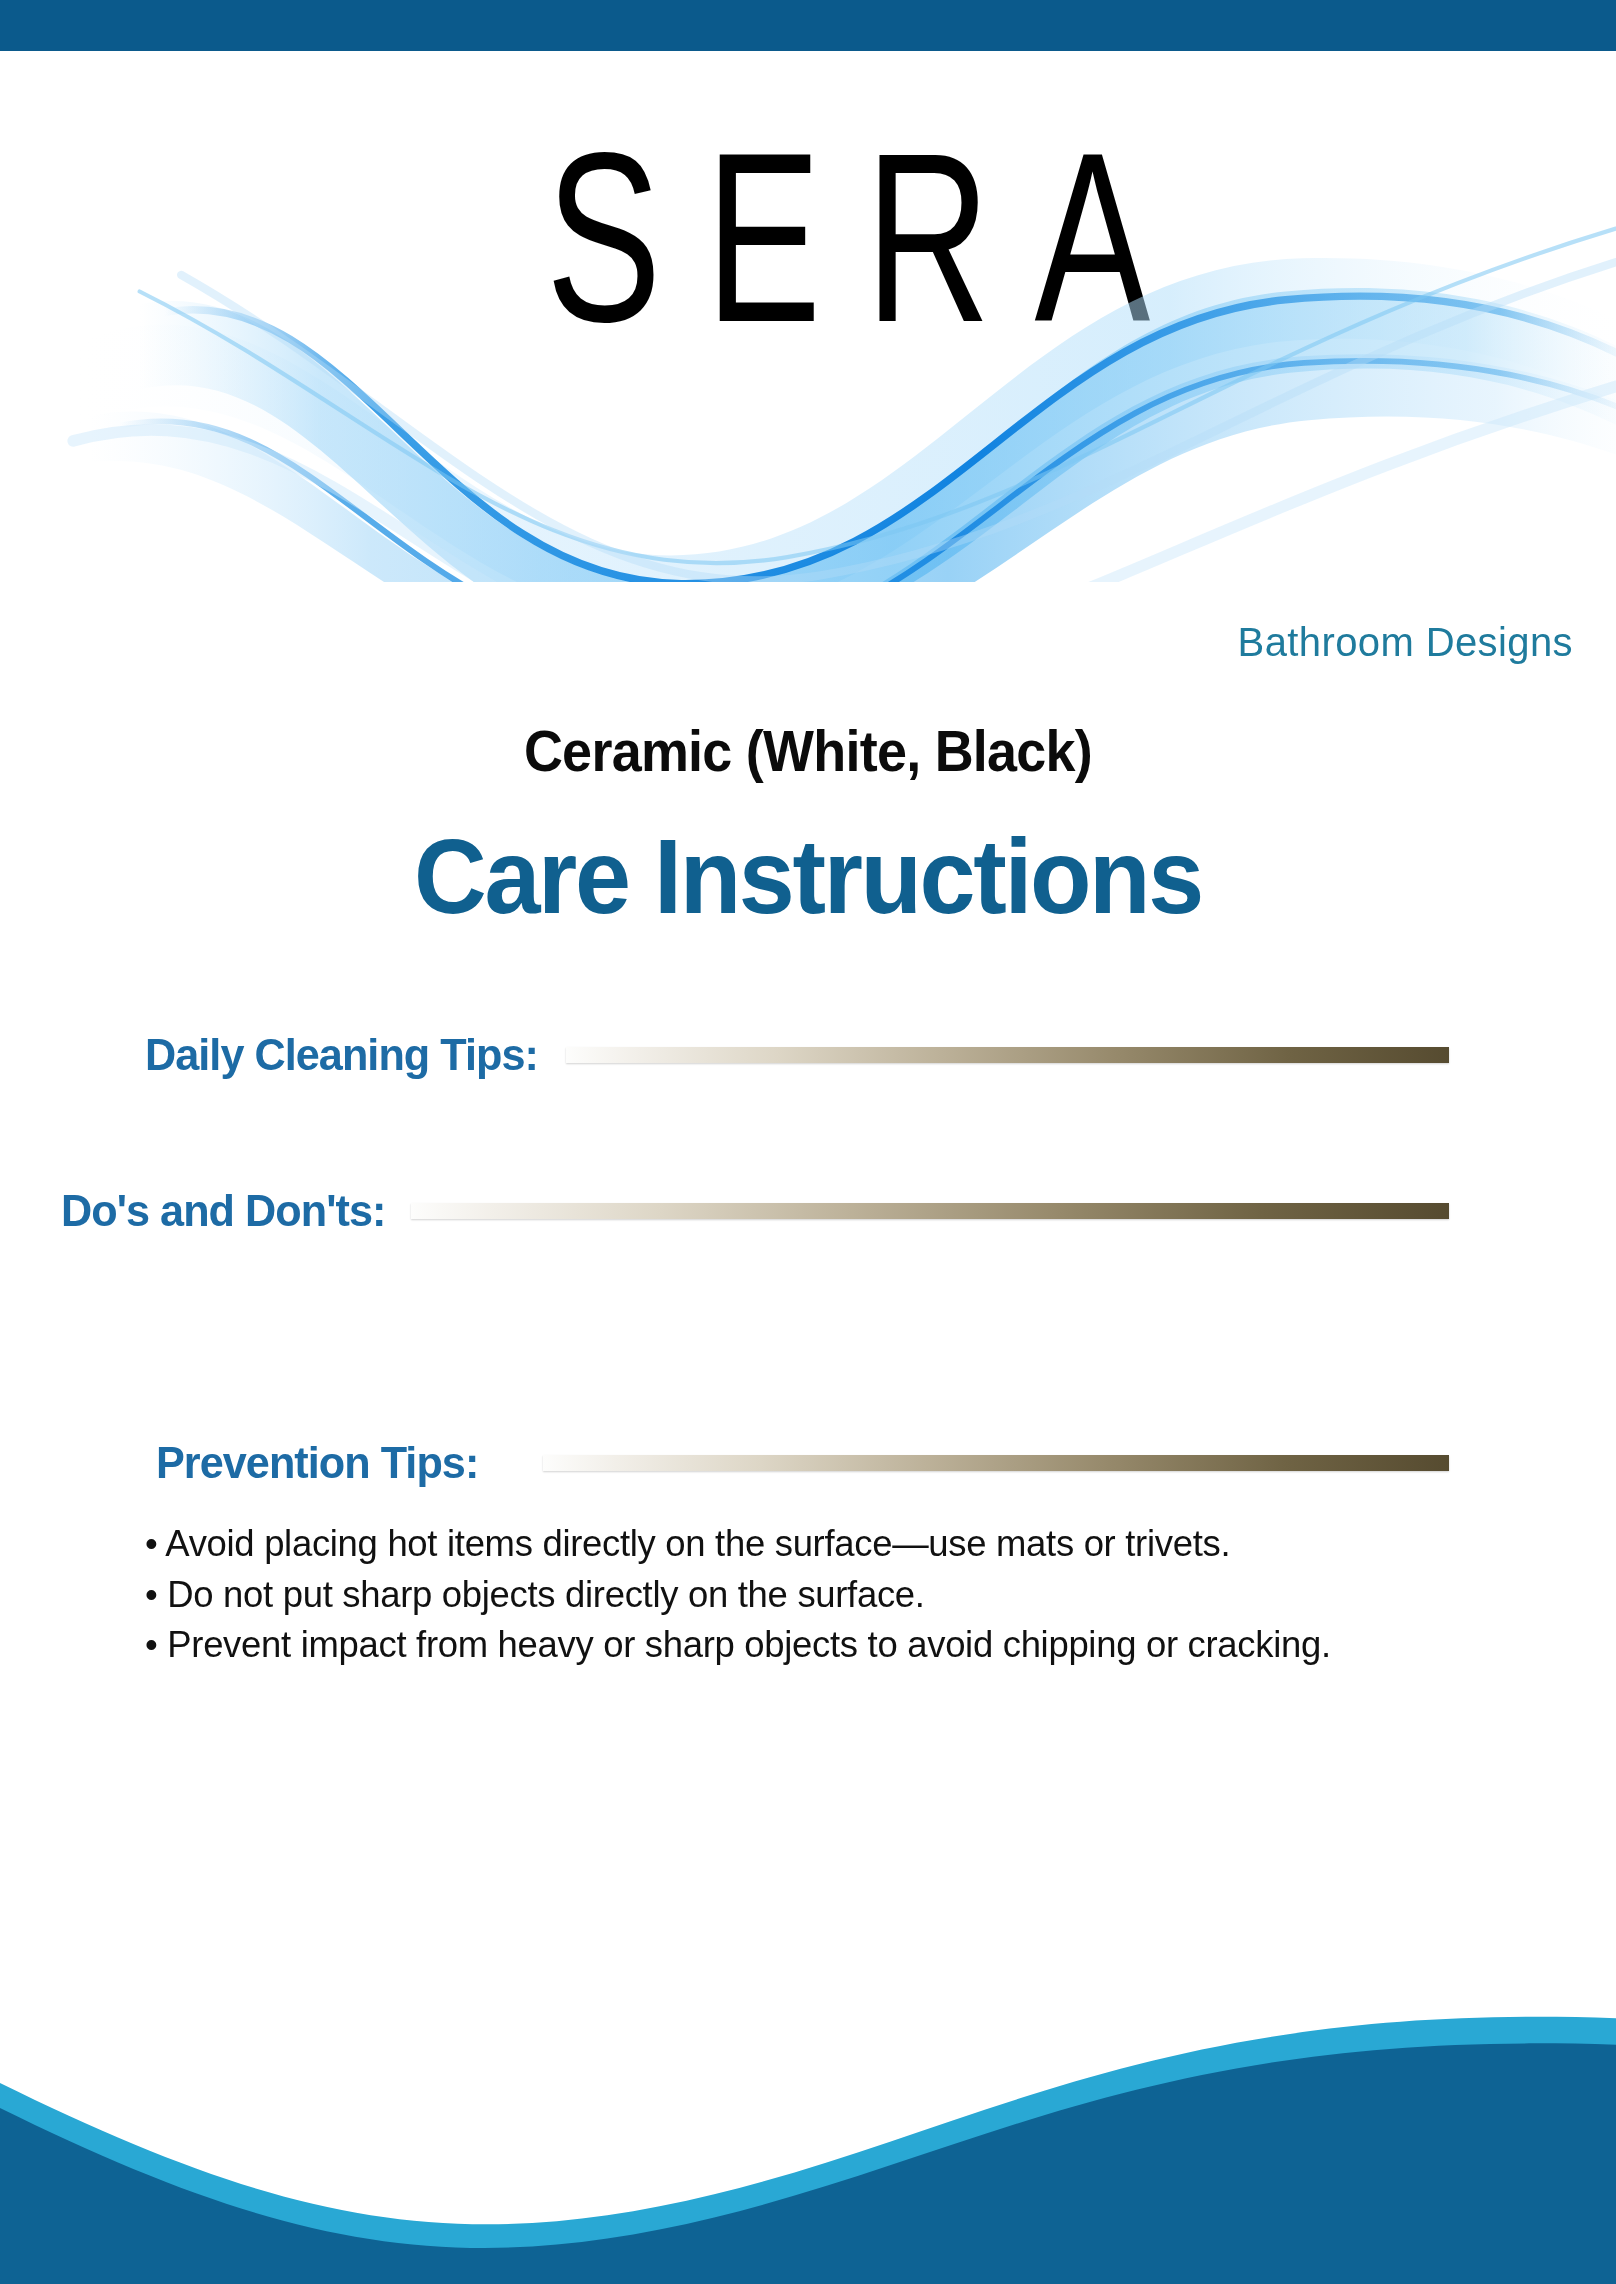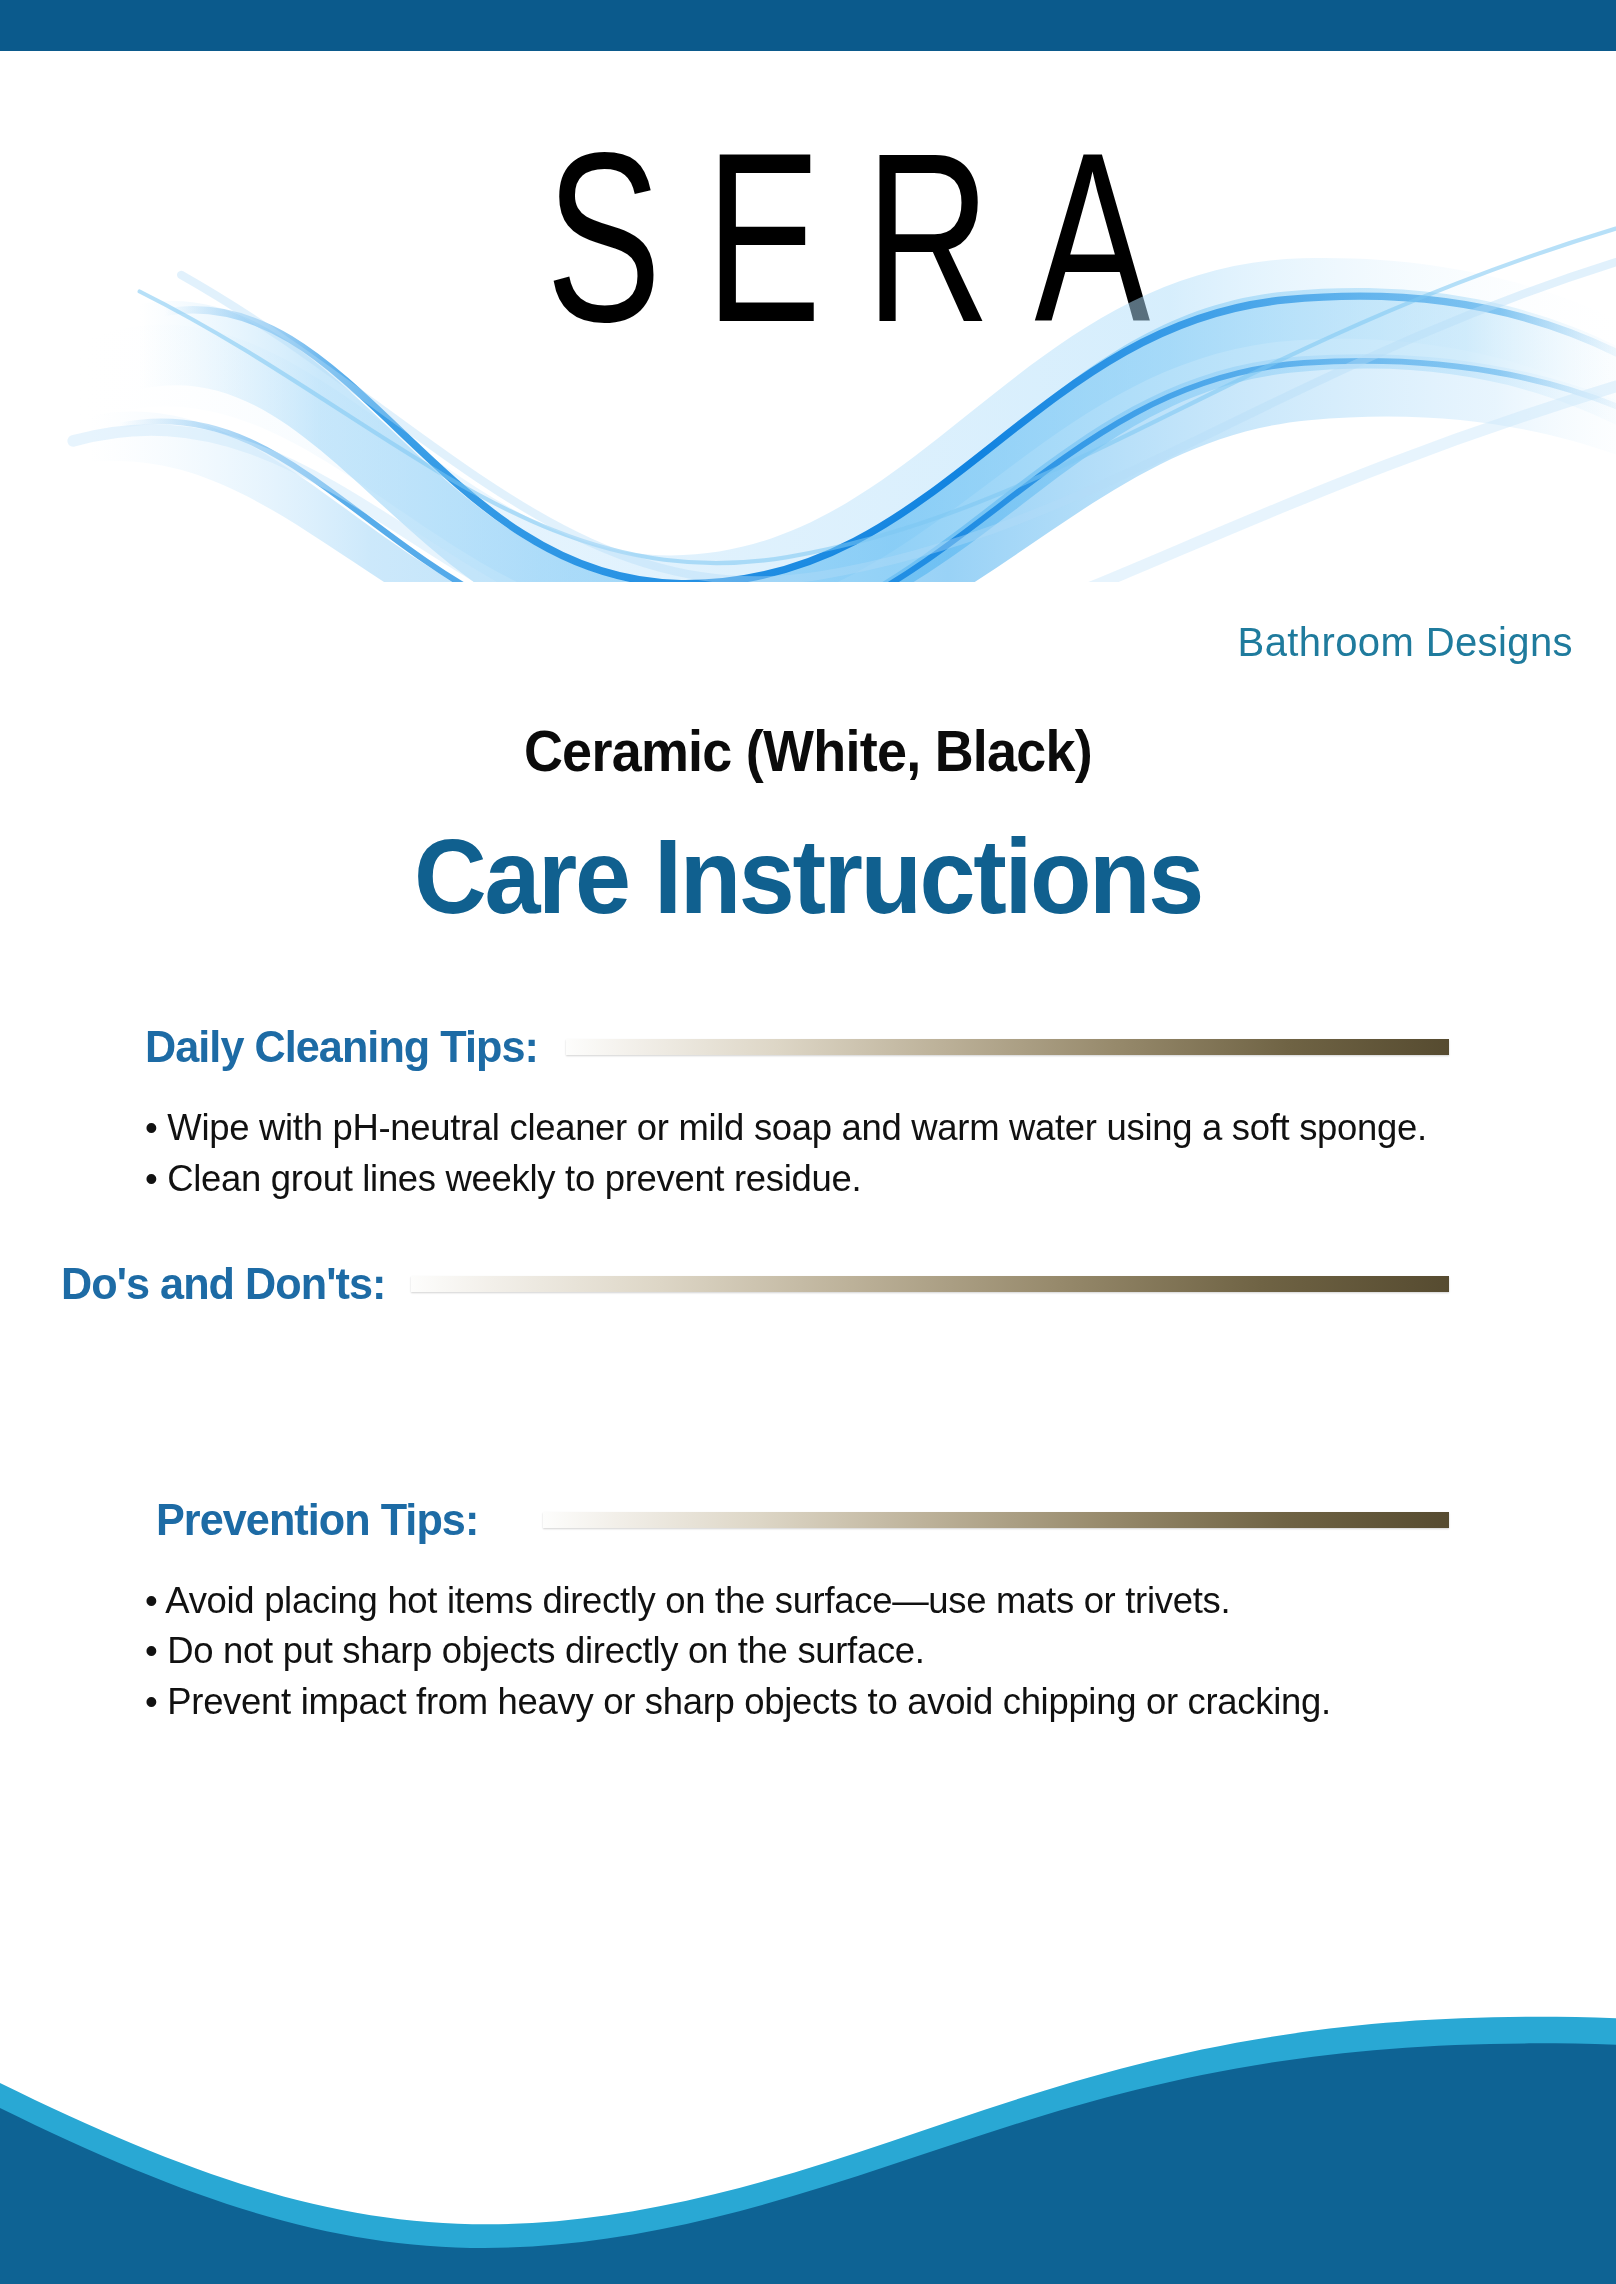--- a/index.html
+++ b/index.html
@@ -95,21 +95,21 @@
     letter-spacing: -2.5px;
     transform: scaleX(0.95);
   }
 
   
   .content {
     position: absolute;
     left: 0; top: 1017px;
     width: 1616px;
   }
-  .section { position: relative; }
+  .section { position: relative; margin-top: 8px; }
 
   .section-head {
     position: relative;
     height: 60px;
     display: flex;
     align-items: center;
     padding-left: 145px;
   }
   .section-head.indent-2  { padding-left: 61px; }
   .section-head.indent-3  { padding-left: 148px; }
@@ -234,25 +234,20 @@
 
 <div class="main-title">Care Instructions</div>
 
 <div class="content" id="content-root">
     <div class="section">
       <div class="section-head indent-1">
         <div class="section-title">Daily Cleaning Tips:</div>
         <div class="section-rule"></div>
       </div>
       <div class="gap-head-to-list"></div>
-      <div class="bullets">
-        <div class="bullet">• Wipe with pH-neutral cleaner or mild soap and warm water using a soft sponge.</div>
-        <div class="bullet-gap"></div>
-        <div class="bullet">• Clean grout lines weekly to prevent residue.</div>
-      </div>
       <div class="section-gap"></div>
     </div>
     <div class="section">
       <div class="section-head indent-2">
         <div class="section-title">Do's and Don'ts:</div>
         <div class="section-rule"></div>
       </div>
       <div class="gap-head-to-list"></div>
       <div class="section-gap"></div>
     </div>

